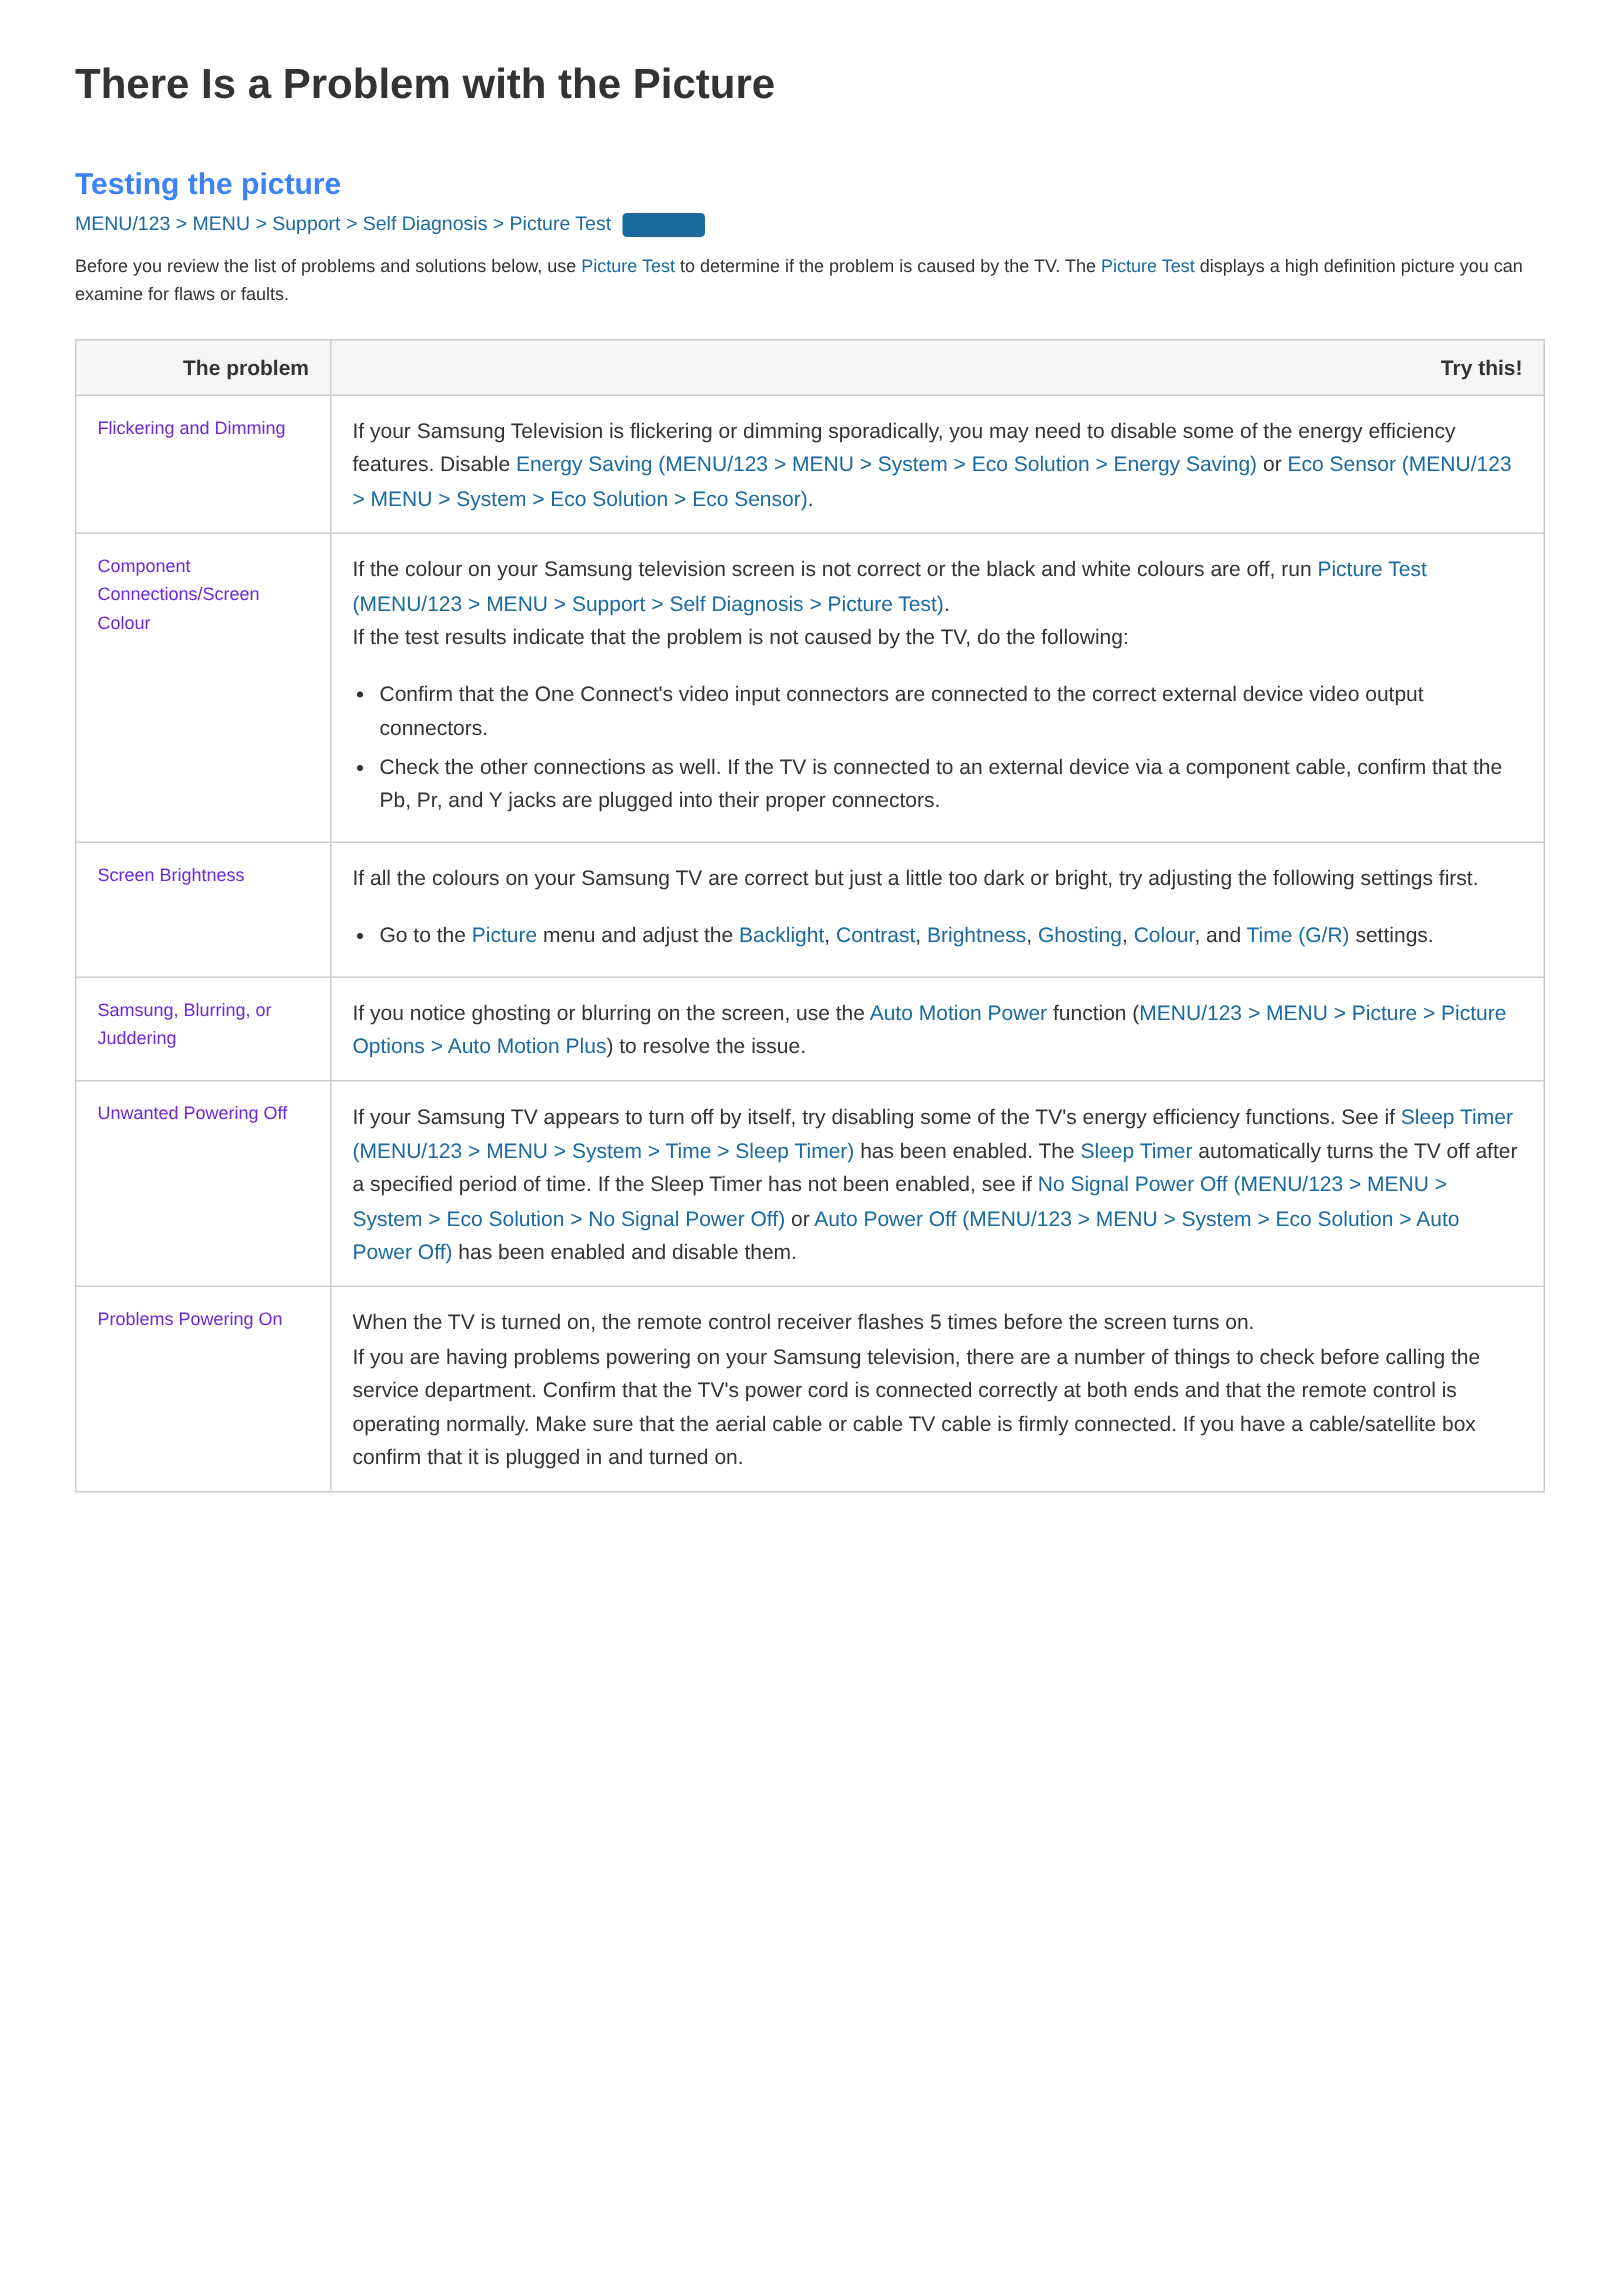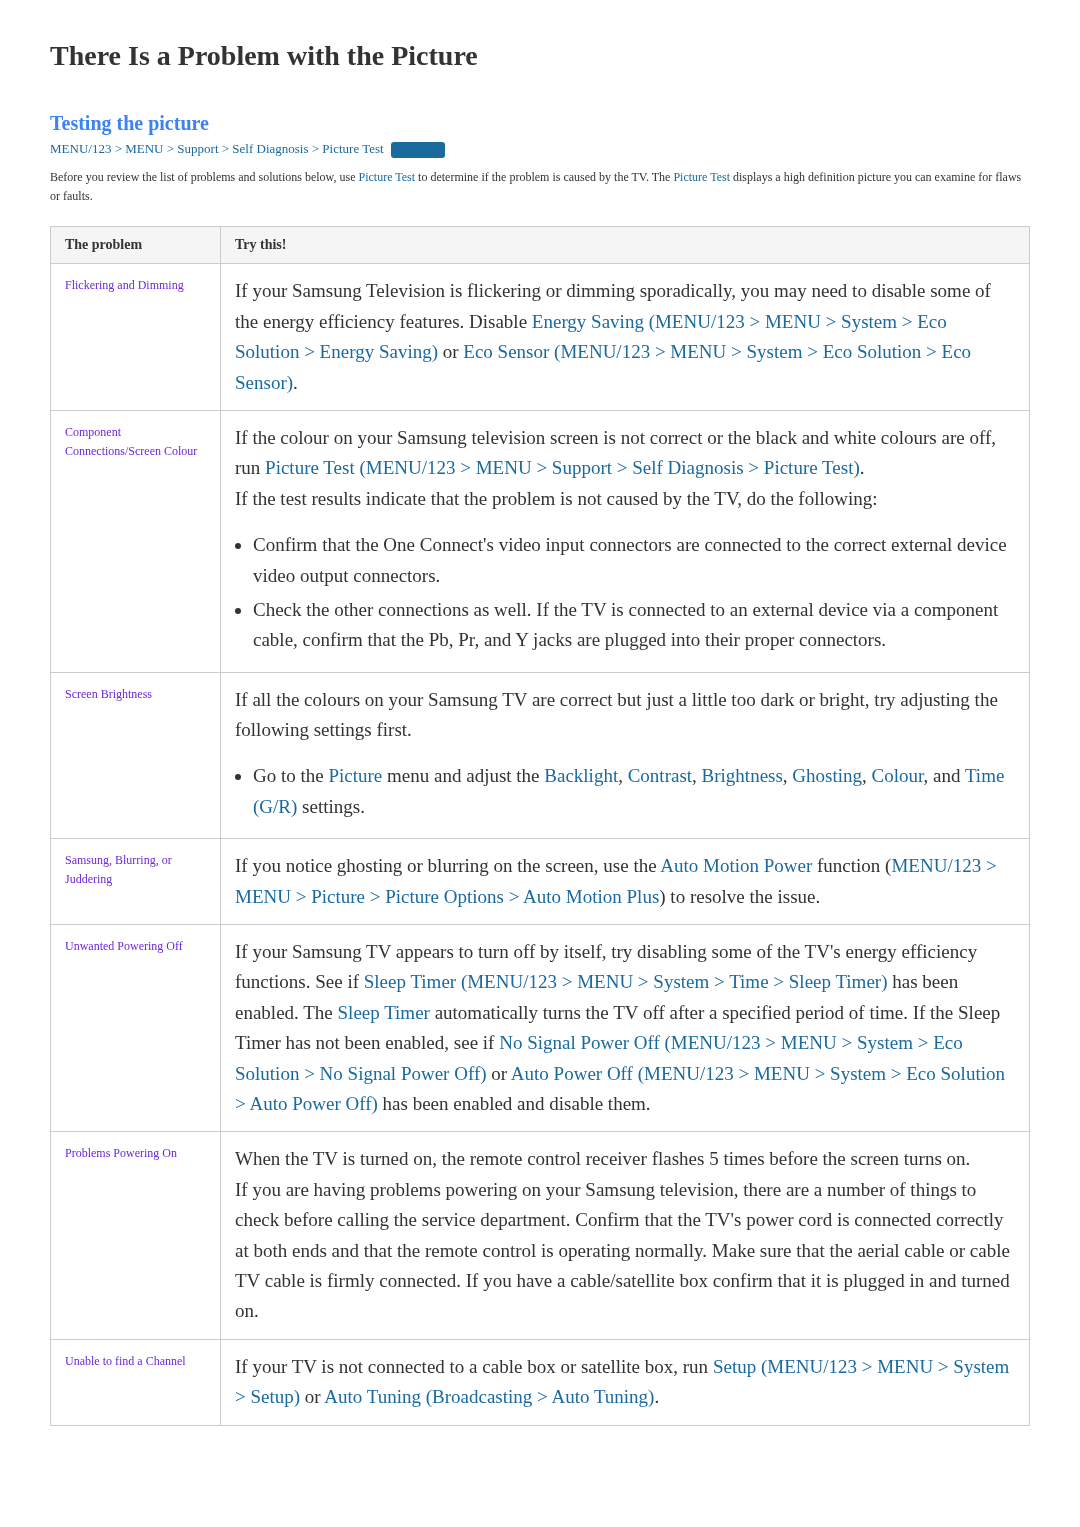--- a/index.html
+++ b/index.html
@@ -1,15 +1,15 @@
 <!DOCTYPE html>
 <html><head>
   <meta charset="utf-8">
   <style>
-    * { box-sizing: border-box; margin: 0; padding: 0; font-family: Liberation Serif, serif; }
+    * { box-sizing: border-box; margin: 0; padding: 0; }
     body {
       font-family: Arial, sans-serif;
       font-size: 14px;
       color: #333;
       background: #fff;
       padding: 40px 50px;
       max-width: 1080px;
     }
     h1 {
       font-size: 28px;
@@ -53,30 +53,30 @@
     }
     table {
       width: 100%;
       border-collapse: collapse;
       margin-top: 10px;
     }
     thead tr th {
       background: #f5f5f5;
       border: 1px solid #ccc;
       padding: 10px 14px;
-      text-align: left;
+      text-align: right;
       font-weight: 600;
       font-size: 14px;
     }
     tbody tr td {
       border: 1px solid #ccc;
       padding: 12px 14px;
       vertical-align: top;
       line-height: 1.6;
-      font-size: 19px;
+      font-size: 14px;
     }
     tbody tr td:first-child {
       width: 170px;
       font-size: 12px;
       color: #6d28d9;
     }
     ul.bullet-list {
       margin-top: 16px;
       padding-left: 18px;
     }
@@ -154,20 +154,14 @@
     </tr>
 
     <tr>
       <td>Problems Powering On</td>
       <td>
         When the TV is turned on, the remote control receiver flashes 5 times before the screen turns on.<br>
         If you are having problems powering on your Samsung television, there are a number of things to check before calling the service department. Confirm that the TV's power cord is connected correctly at both ends and that the remote control is operating normally. Make sure that the aerial cable or cable TV cable is firmly connected. If you have a cable/satellite box confirm that it is plugged in and turned on.
       </td>
     </tr>
 
-    <tr>
-      <td>Unable to find a Channel</td>
-      <td>
-        If your TV is not connected to a cable box or satellite box, run <span class="highlight-blue">Setup (MENU/123 &gt; MENU &gt; System &gt; Setup)</span> or <span class="highlight-blue">Auto Tuning (Broadcasting &gt; Auto Tuning)</span>.
-      </td>
-    </tr>
   </tbody>
 </table>
 
 </body></html>

